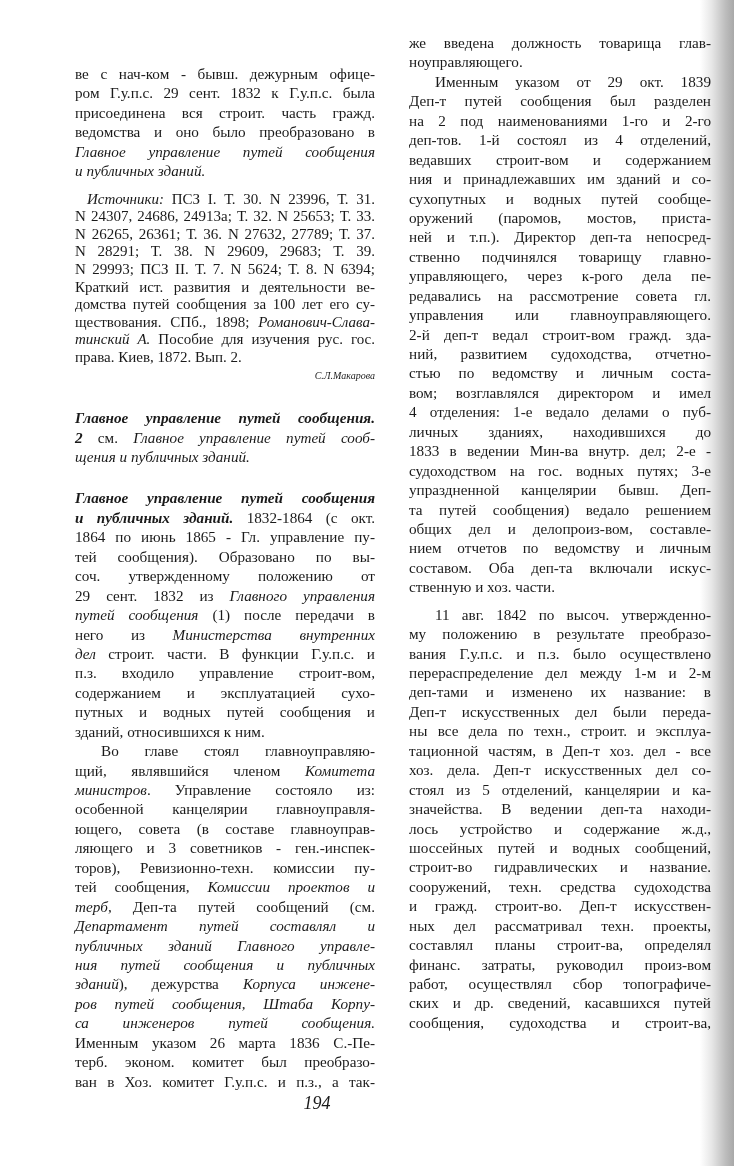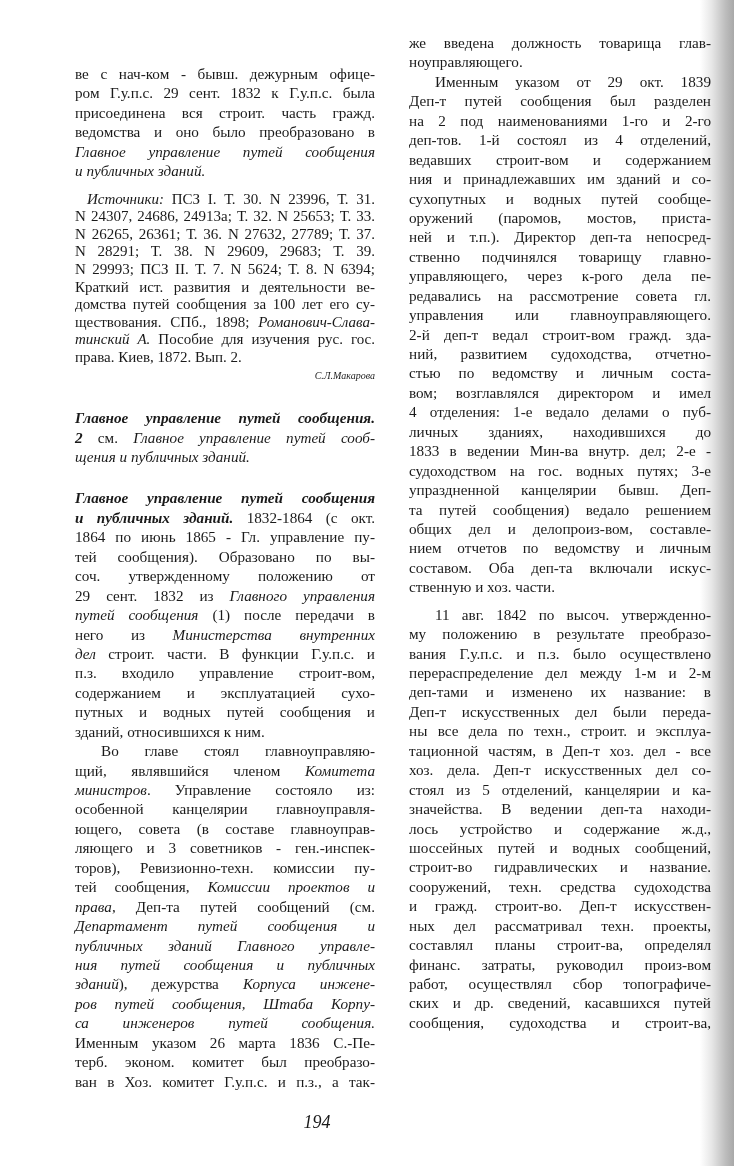--- a/index.html
+++ b/index.html
@@ -25,21 +25,21 @@
   .src .line { font-size: 15px; line-height: 17.6px; height: 17.6px; }
   .src .line.indent { padding-left: 12px; }
   .b { font-weight: bold; font-style: italic; }
   .i { font-style: italic; }
   .gap-s { height: 10px; }
   .gap-m { height: 24px; }
   .gap-l { height: 22px; }
   .author { text-align: right; font-style: italic; font-size: 10px; line-height: 17.6px; }
   .page-num {
     position: absolute; left: 0; width: 634px; top: 1093px; text-align: center;
-    font-style: italic; font-size: 18px; margin-top: 19px;
+    font-style: italic; font-size: 18px;
   }
 </style>
 </head>
 <body>
 
 <div class="binding"></div>
 
 <div class="col col-left">
   <div>
     <span class="line">ве с нач-ком - бывш. дежурным офице-</span>
@@ -91,22 +91,22 @@
     <span class="line">путных и водных путей сообщения и</span>
     <span class="line last">зданий, относившихся к ним.</span>
     <span class="line indent">Во главе стоял главноуправляю-</span>
     <span class="line"><span>щий, являвшийся членом </span><span class="i">Комитета</span></span>
     <span class="line"><span class="i">министров</span><span>. Управление состояло из:</span></span>
     <span class="line">особенной канцелярии главноуправля-</span>
     <span class="line">ющего, совета (в составе главноуправ-</span>
     <span class="line">ляющего и 3 советников - ген.-инспек-</span>
     <span class="line">торов), Ревизионно-техн. комиссии пу-</span>
     <span class="line"><span>тей сообщения, </span><span class="i">Комиссии проектов и</span></span>
-    <span class="line"><span class="i">права</span><span>, Деп-та путей сообщений (см.</span></span>
-    <span class="line i">Департамент путей сообщения и</span>
+    <span class="line"><span class="i">терб</span><span>, Деп-та путей сообщений (см.</span></span>
+    <span class="line i">Департамент путей составлял и</span>
     <span class="line i">публичных зданий Главного управле-</span>
     <span class="line i">ния путей сообщения и публичных</span>
     <span class="line"><span class="i">зданий</span><span>), дежурства </span><span class="i">Корпуса инжене-</span></span>
     <span class="line i">ров путей сообщения, Штаба Корпу-</span>
     <span class="line i">са инженеров путей сообщения.</span>
     <span class="line">Именным указом 26 марта 1836 С.-Пе-</span>
     <span class="line">терб. эконом. комитет был преобразо-</span>
     <span class="line">ван в Хоз. комитет Г.у.п.с. и п.з., а так-</span>
   </div>
 </div>

